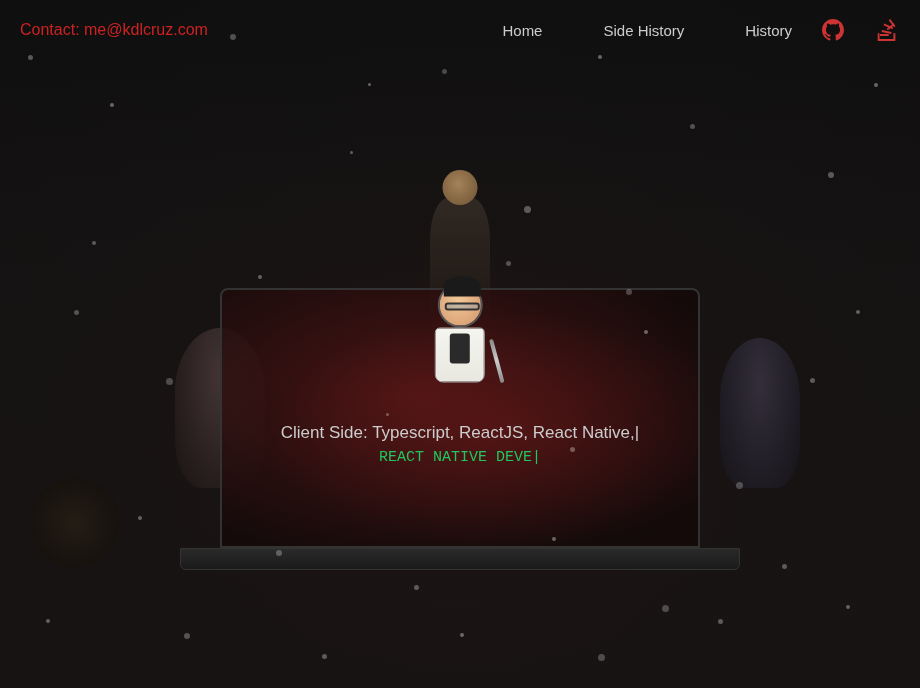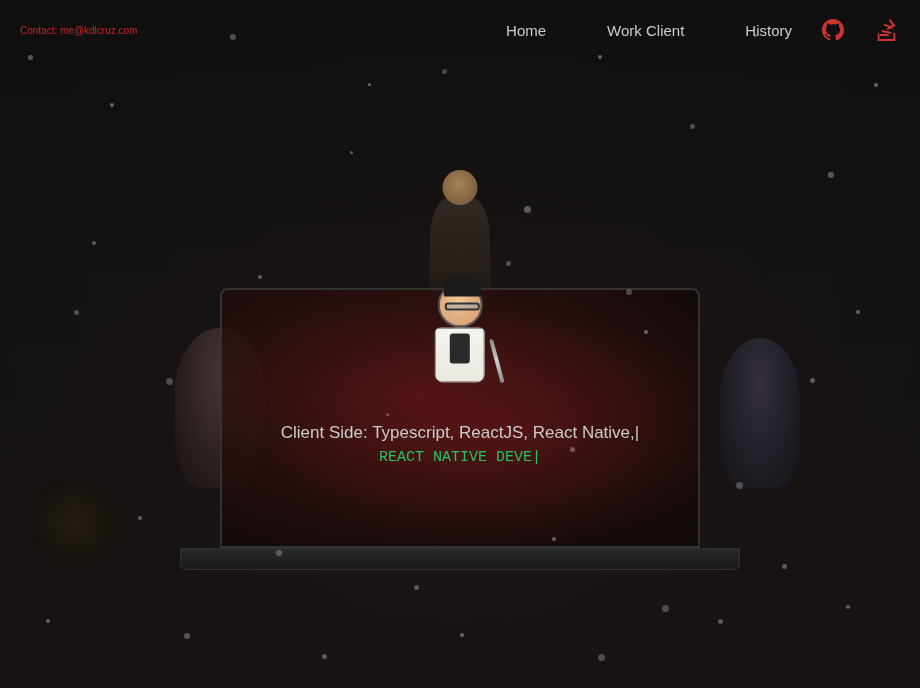--- a/index.html
+++ b/index.html
@@ -133,21 +133,21 @@
       height: 60px;
       display: flex;
       align-items: center;
       justify-content: space-between;
       padding: 0 20px;
       z-index: 10;
     }
 
     .navbar-contact {
       color: #cc2222;
-      font-size: 10px;
+      font-size: 16px;
       font-weight: 500;
     }
 
     .navbar-links {
       display: flex;
       align-items: center;
       gap: 28px;
     }
 
     .nav-link {
@@ -359,21 +359,21 @@
 <div class="laptop">
   <div class="laptop-screen"></div>
   <div class="laptop-base"></div>
 </div>
 
 <nav class="navbar">
   <span class="navbar-contact">Contact: me@kdlcruz.com</span>
 
   <div class="navbar-links">
     <a class="nav-link">Home</a>
-    <a class="nav-link">Work Client</a>
+    <a class="nav-link">Side History</a>
     <a class="nav-link">History</a>
 
     <div class="nav-icon">
       <svg width="22" height="22" viewBox="0 0 24 24" fill="#cc3333">
         <path d="M12 0C5.37 0 0 5.37 0 12c0 5.3 3.44 9.8 8.2 11.38.6.11.82-.26.82-.58v-2.03c-3.34.73-4.04-1.61-4.04-1.61-.55-1.38-1.33-1.75-1.33-1.75-1.09-.74.08-.73.08-.73 1.2.08 1.84 1.24 1.84 1.24 1.07 1.83 2.8 1.3 3.49 1 .1-.78.42-1.3.76-1.6-2.67-.3-5.47-1.33-5.47-5.93 0-1.31.47-2.38 1.24-3.22-.13-.3-.54-1.52.12-3.18 0 0 1.01-.32 3.3 1.23a11.5 11.5 0 0 1 3-.4c1.02 0 2.04.14 3 .4 2.28-1.55 3.29-1.23 3.29-1.23.66 1.66.25 2.88.12 3.18.77.84 1.24 1.91 1.24 3.22 0 4.61-2.81 5.63-5.48 5.92.43.37.81 1.1.81 2.22v3.29c0 .32.22.7.82.58C20.56 21.8 24 17.3 24 12c0-6.63-5.37-12-12-12z"></path>
       </svg>
     </div>
 
     <div class="nav-icon">
       <svg width="22" height="22" viewBox="0 0 24 24" fill="#cc3333">

